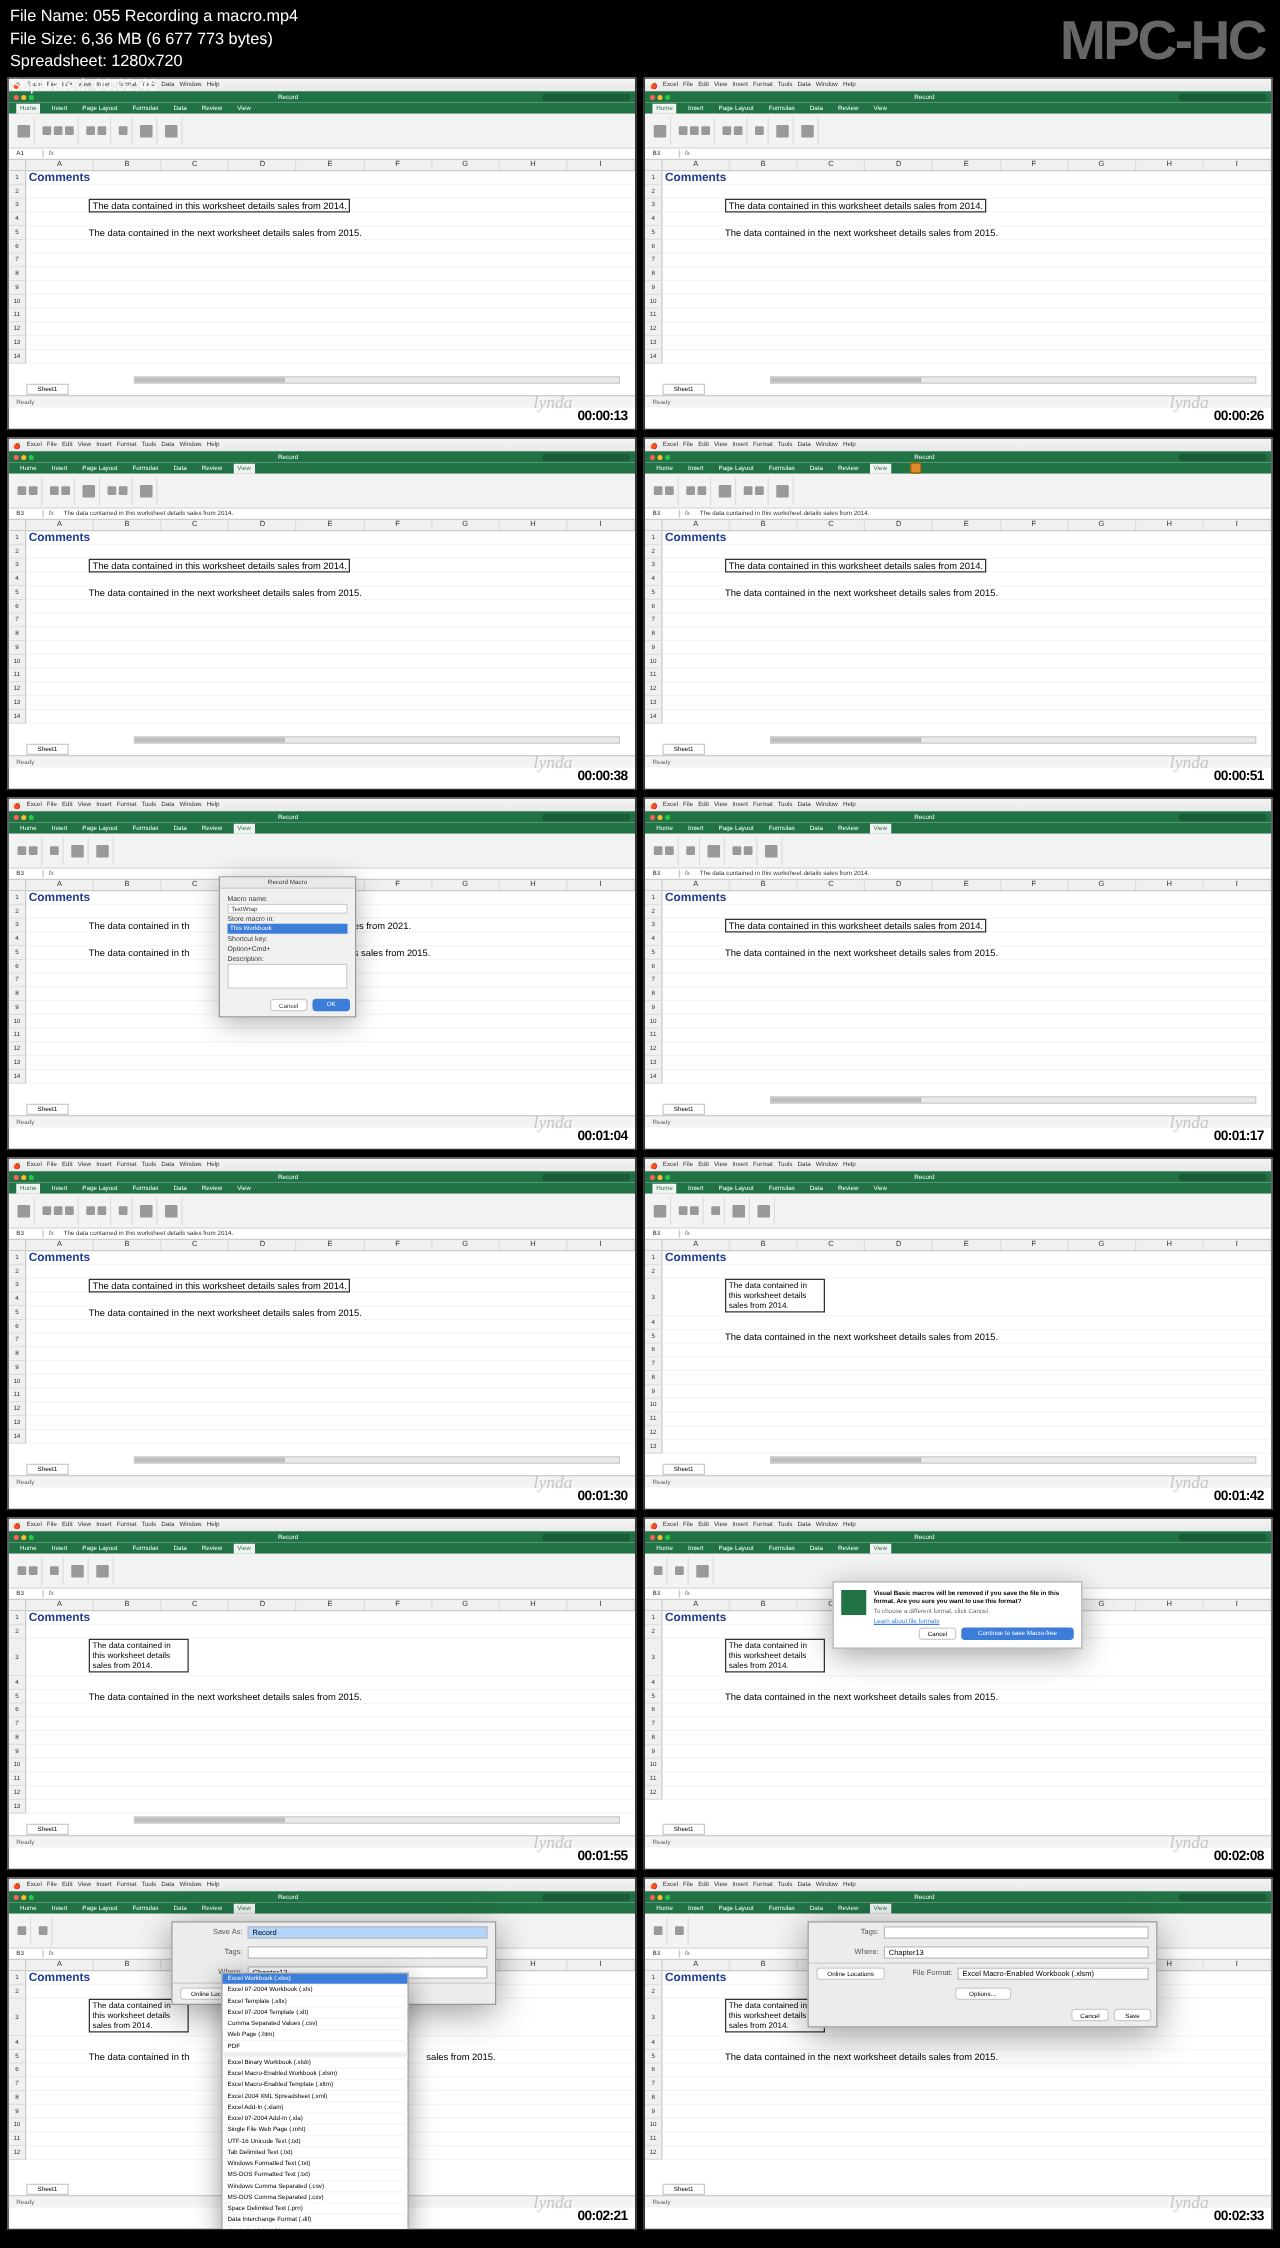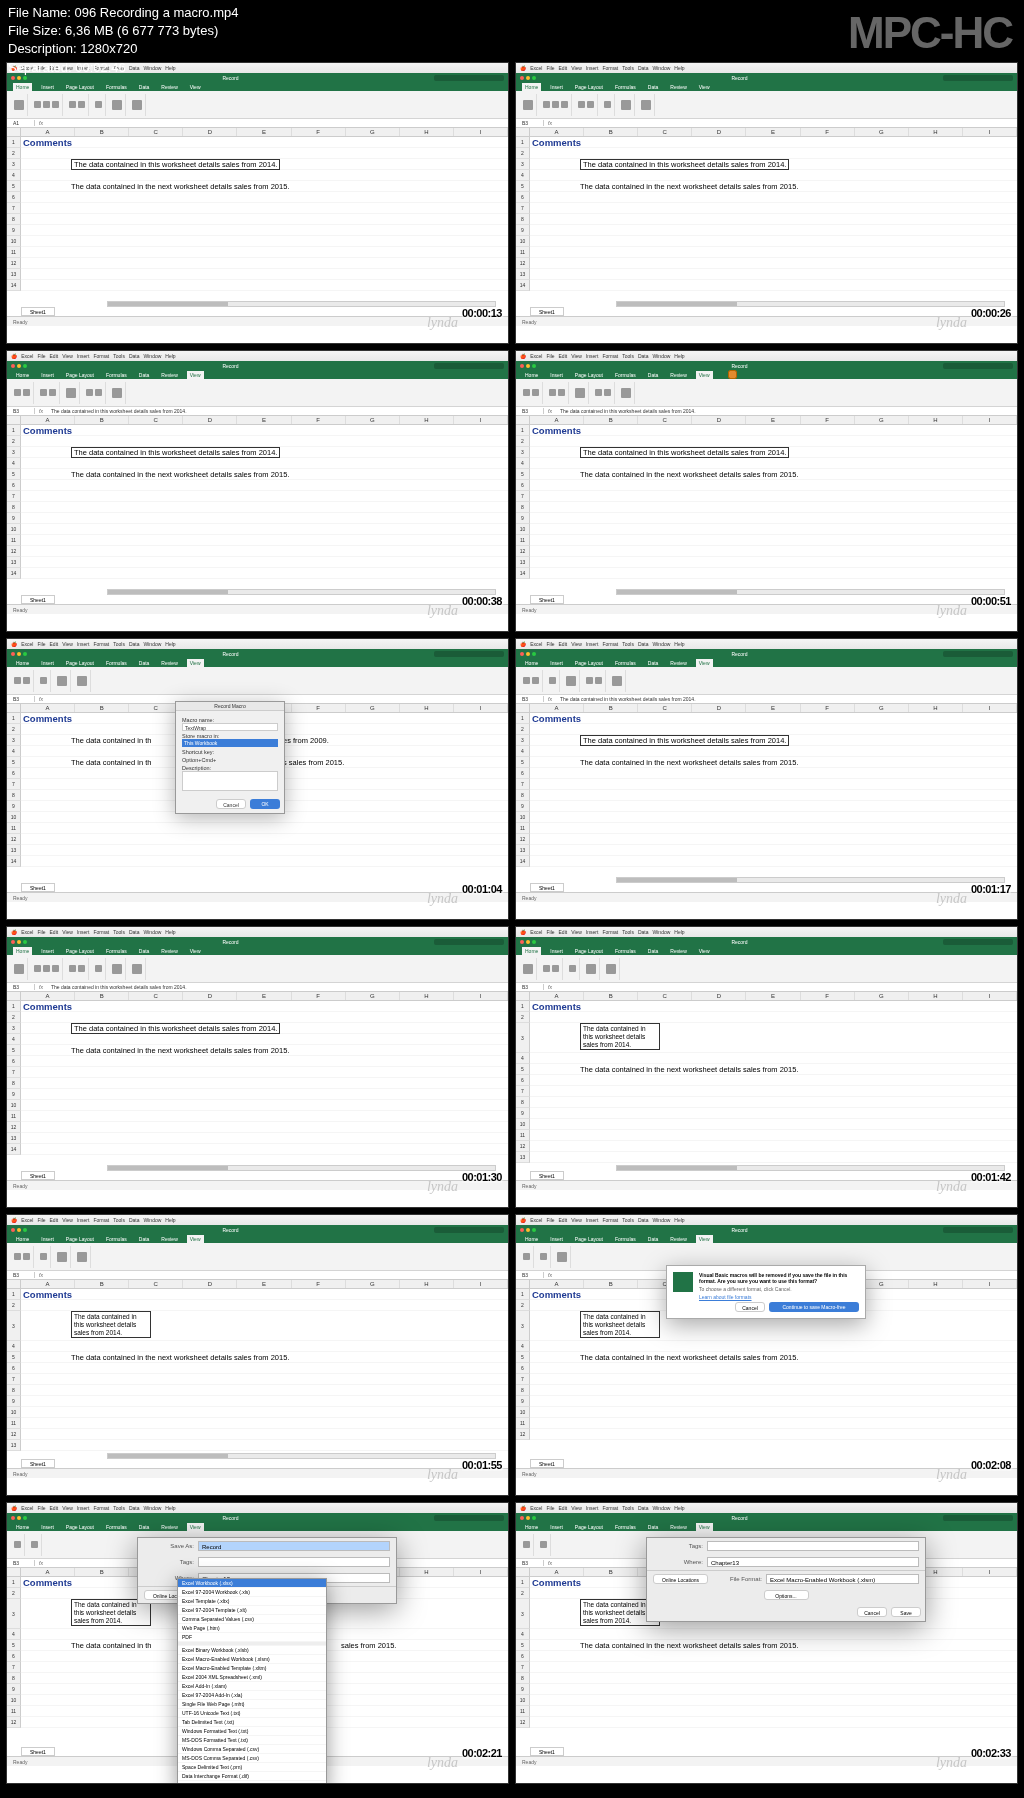--- a/index.html
+++ b/index.html
@@ -185,21 +185,21 @@
     bottom: 12px;
     right: 50px;
     color: #999;
     font-size: 14px;
     font-style: italic;
     opacity: 0.5;
     font-family: Georgia, serif;
   }
   .timestamp {
     position: absolute;
-    bottom: 24px;
+    bottom: 4px;
     right: 6px;
     color: #000;
     font-size: 11px;
     font-weight: bold;
     background: rgba(255,255,255,0.3);
     text-shadow: 1px 1px 2px #fff, -1px -1px 2px #fff;
     letter-spacing: -0.5px;
   }
   .dialog {
     position: absolute;
@@ -259,23 +259,23 @@
     padding: 6px; font-size: 5px;
   }
   .alert-box .al-row { display: flex; gap:6px; }
   .al-ico { width: 20px; height: 20px; background: #217346; }
   .rib-ico.orange { background:#e38a2e; outline: 1px solid #b56500; }
 </style>
 </head>
 <body>
 
 <div class="header-info">
-  <div>File Name: 096 Recording a macro.mp4</div>
+  <div>File Name: 055 Recording a macro.mp4</div>
   <div>File Size: 6,36 MB (6 677 773 bytes)</div>
-  <div>Description: 1280x720</div>
+  <div>Spreadsheet: 1280x720</div>
   <div>Separated: 00:02:46</div>
 </div>
 <div class="app-logo">MPC-HC</div>
 
 <div class="grid">
 
   <div class="thumb">
     <div class="mac-menubar">
         <span>🍎</span>
         <span>Excel</span>
@@ -926,21 +926,21 @@
             <div class="cell-area comments-cell">Comments</div>
           </div>
         <div class="row">
             <div class="rh">2</div>
             <div class="cell-area"></div>
           </div>
         <div class="row">
             <div class="rh">3</div>
             <div class="cell-area">
               <div class="data-text" style="left:50px">The data contained in th</div>
-              <div class="data-text" style="left:262px">es from 2009.</div>
+              <div class="data-text" style="left:262px">es from 2021.</div>
             </div>
           </div>
         <div class="row">
             <div class="rh">4</div>
             <div class="cell-area"></div>
           </div>
         <div class="row">
             <div class="rh">5</div>
             <div class="cell-area">
               <div class="data-text" style="left:50px">The data contained in th</div>

